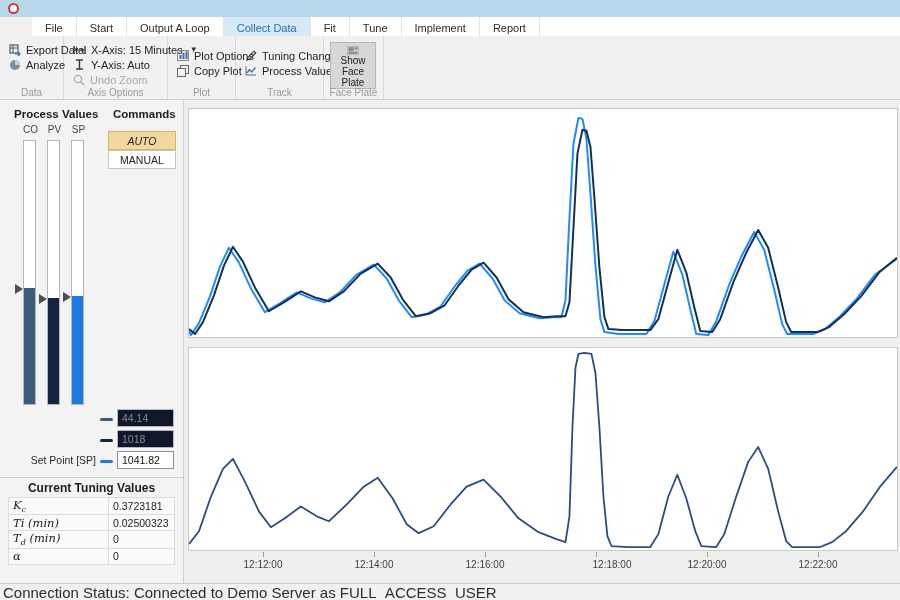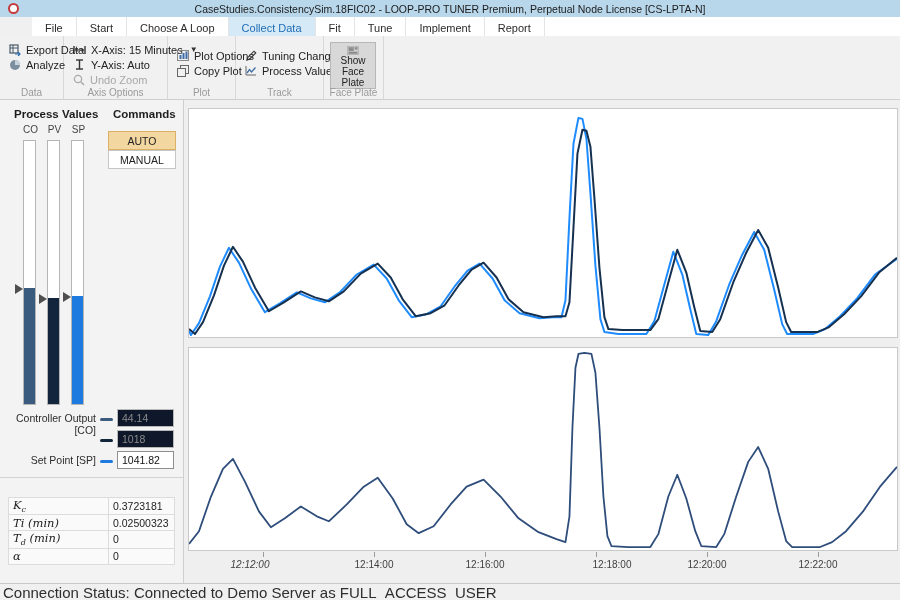--- a/index.html
+++ b/index.html
@@ -49,21 +49,21 @@
   .lp-header { position:absolute; font-size:11.5px; font-weight:bold; color:#1d1d1d; }
   .slider-label { position:absolute; font-size:10px; color:#444; width:15px; text-align:center; }
   .slider-track { position:absolute; width:13px; background:#ffffff; border:1px solid #b5b5b5; }
   .slider-fill { position:absolute; bottom:0; left:0; right:0; }
   .slider-thumb { position:absolute; width:0; height:0;
     border-top:5px solid transparent; border-bottom:5px solid transparent;
     border-left:8px solid #4f4f4f; }
   .cmd-btn { position:absolute; left:108px; width:68px; height:19px; font-size:10.5px;
     display:flex; align-items:center; justify-content:center; color:#222;
     background:#fff; border:1px solid #c6c6c6; }
-  .cmd-btn.active { background:#f2d7a0; border:1px solid #d9b066; }
+  .cmd-btn.active { background:#f2d7a0; border:1px solid #d9b066;font-style:italic; }
 
   .val-row { position:absolute; left:0; width:184px; height:18px; }
   .val-label { position:absolute; left:0; width:96px; text-align:right; top:3px;
     font-size:10.5px; color:#2c2c2c; }
   .val-dash { position:absolute; left:100px; top:9px; width:13px; height:3px; border-radius:2px; }
   .val-input { position:absolute; left:117px; top:0; width:57px; height:18px;
     border:1px solid #b9b9b9; background:#0f172a; color:#8a8a8a; font-size:10.5px;
     padding:0 4px; font-family:"Liberation Sans", sans-serif; }
   .val-input.editable { background:#fff; color:#111; border:1px solid #8f8f8f; }
 
@@ -93,27 +93,26 @@
     background:#f0f0f0; border-top:1px solid #c9c9c9; display:flex; align-items:center; }
   .status-text { font-size:15px; color:#2e2e2e; margin-left:3px; }
 </style>
 </head>
 <body>
 
 <div id="app">
 
   <div class="titlebar">
     <div class="app-logo"></div>
-    <div class="title-text">CaseStudies.ConsistencySim.18FIC02 - LOOP-PRO TUNER Premium, Perpetual Node License [CS-LPTA-N]</div>
   </div>
 
   <div class="tabbar" id="tabbar">
       <div class="tab">File</div>
       <div class="tab">Start</div>
-      <div class="tab">Choose A Loop</div>
+      <div class="tab">Output A Loop</div>
       <div class="tab active">Collect Data</div>
       <div class="tab">Fit</div>
       <div class="tab">Tune</div>
       <div class="tab">Implement</div>
       <div class="tab">Report</div>
     </div>
 
   <div class="ribbon">
 
     <div class="rgroup" style="width:64px;">
@@ -243,36 +242,36 @@
           <div class="slider-thumb" style="top: 192px; left: 63px;"></div>
         </div>
 
       <div id="commands">
           <div class="cmd-btn active" style="top: 31px;">AUTO</div>
           <div class="cmd-btn" style="top: 50px;">MANUAL</div>
         </div>
 
       <div id="value-rows">
           <div class="val-row" style="top: 309px;">
-            <div class="val-label">Controller Output [CO]</div>
             <div class="val-dash" style="background: rgb(58, 90, 126);"></div>
             <input class="val-input" readonly="" value="44.14" style="">
           </div>
           <div class="val-row" style="top: 330px;">
             <div class="val-dash" style="background: rgb(19, 37, 60);"></div>
             <input class="val-input" readonly="" value="1018" style="">
           </div>
           <div class="val-row" style="top: 351px;">
             <div class="val-label">Set Point [SP]</div>
             <div class="val-dash" style="background: rgb(31, 122, 224);"></div>
             <input class="val-input editable" value="1041.82" style="">
           </div>
         </div>
 
       <div class="lp-divider" style="top:377px;"></div>
+      <div class="tuning-header" style="top:381px;">Current Tuning Values</div>
       <table class="tuning-table" style="top:397px;">
         <tbody id="tuning-body">
             <tr>
               <td class="lbl math">K<sub>c</sub></td>
               <td class="val">0.3723181</td>
             </tr>
             <tr>
               <td class="lbl math">Ti<span> (min)</span></td>
               <td class="val">0.02500323</td>
             </tr>
@@ -295,21 +294,21 @@
             <polyline points="0,222 6,227 14,215 25,188 35,158 44,139 54,154 66,180 80,204 95,195 112,184 126,190 140,194 155,184 172,166 189,156 202,170 214,192 227,209 242,206 256,198 270,178 283,162 295,155 308,170 320,192 335,205 355,210 368,209 377,209 381,195 385,120 389,45 394,21 398,22 402,38 406,90 411,160 416,210 420,222 434,223 462,223 470,212 480,175 489,142 498,165 506,200 512,224 524,225 532,212 545,175 558,145 570,122 580,140 590,180 598,215 603,225 629,225 641,220 656,207 673,189 691,165 709,150" fill="none" stroke="#16304f" stroke-width="2" stroke-linejoin="round"></polyline>
           </svg>
       </div>
       <div class="plot" style="top:247px; height:204px;">
         <svg id="bottom-chart" viewBox="0 0 709 204" preserveAspectRatio="none">
             <polyline points="0,198 10,185 22,150 34,122 44,112 56,135 70,165 82,181 96,172 112,160 128,170 140,175 158,158 175,140 189,131 204,152 218,178 230,187 245,180 262,158 278,140 295,133 312,150 330,172 350,186 368,193 377,196 381,170 384,80 387,20 390,6 396,5 403,6 407,25 411,80 415,150 419,190 423,200 440,201 462,201 470,188 480,150 489,128 498,152 507,185 513,200 528,201 536,188 548,150 560,115 570,100 580,122 590,165 598,195 604,201 632,201 644,196 658,185 675,165 692,140 709,120" fill="none" stroke="#2e4d7b" stroke-width="1.8" stroke-linejoin="round"></polyline>
           </svg>
       </div>
       <div class="axis-strip" id="axis-strip">
           <div class="axis-tick" style="left: 75px;"></div>
-          <div class="axis-label" style="left: 62px; font-style: italic;">12:12:00</div>
+          <div class="axis-label" style="left: 75px;">12:12:00</div>
           <div class="axis-tick" style="left: 186px;"></div>
           <div class="axis-label" style="left: 186px;">12:14:00</div>
           <div class="axis-tick" style="left: 297px;"></div>
           <div class="axis-label" style="left: 297px;">12:16:00</div>
           <div class="axis-tick" style="left: 408px;"></div>
           <div class="axis-label" style="left: 424px;">12:18:00</div>
           <div class="axis-tick" style="left: 519px;"></div>
           <div class="axis-label" style="left: 519px;">12:20:00</div>
           <div class="axis-tick" style="left: 630px;"></div>
           <div class="axis-label" style="left: 630px;">12:22:00</div>

